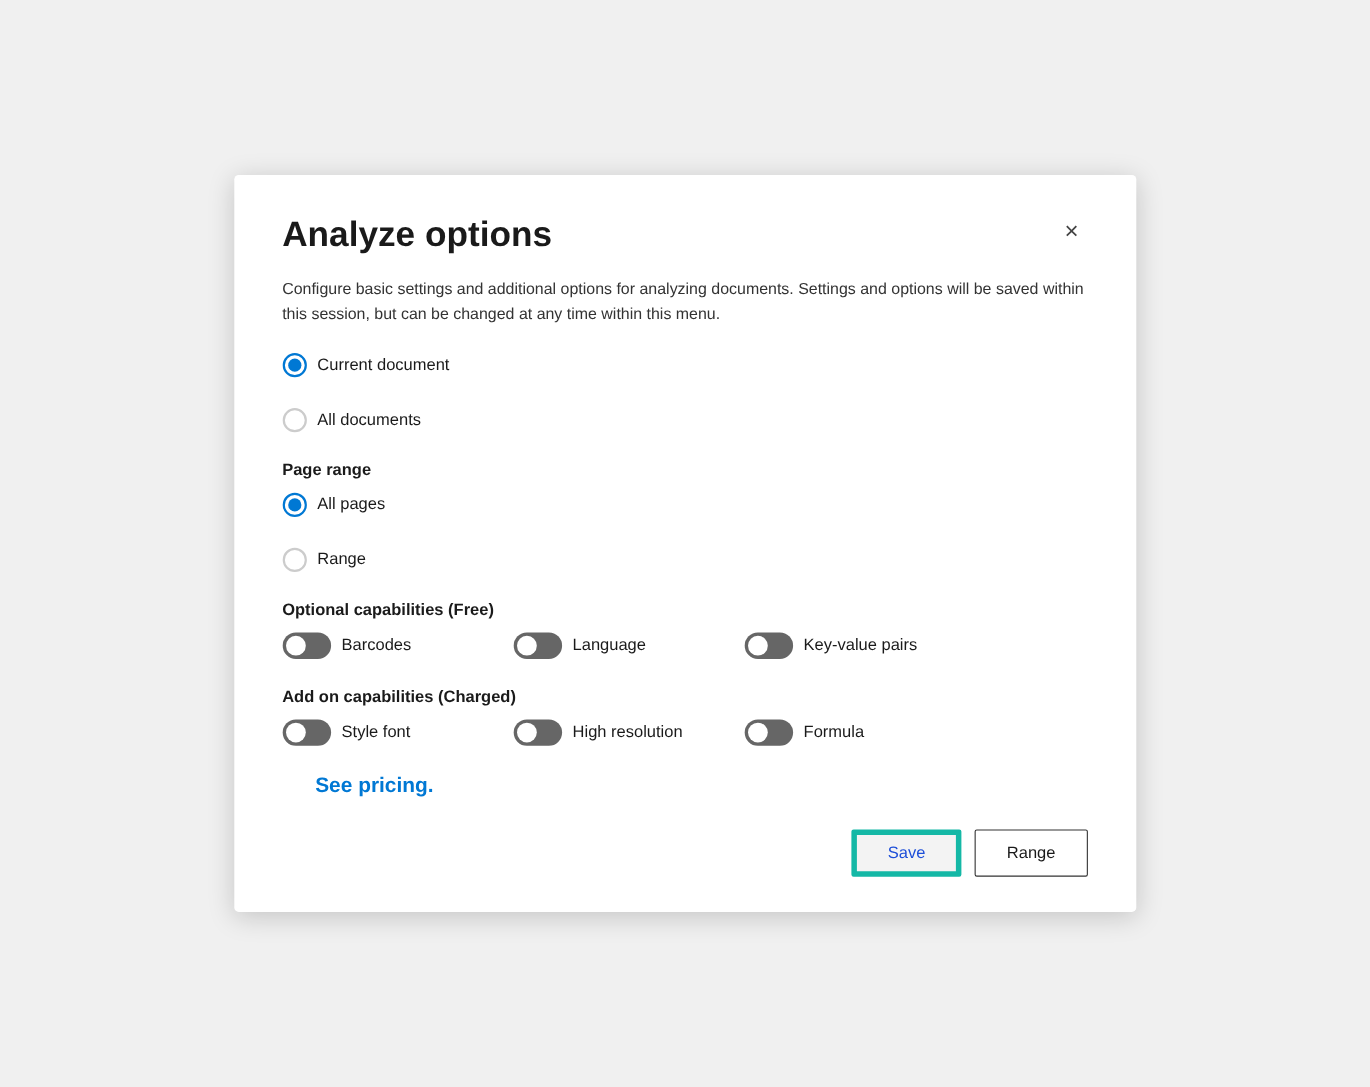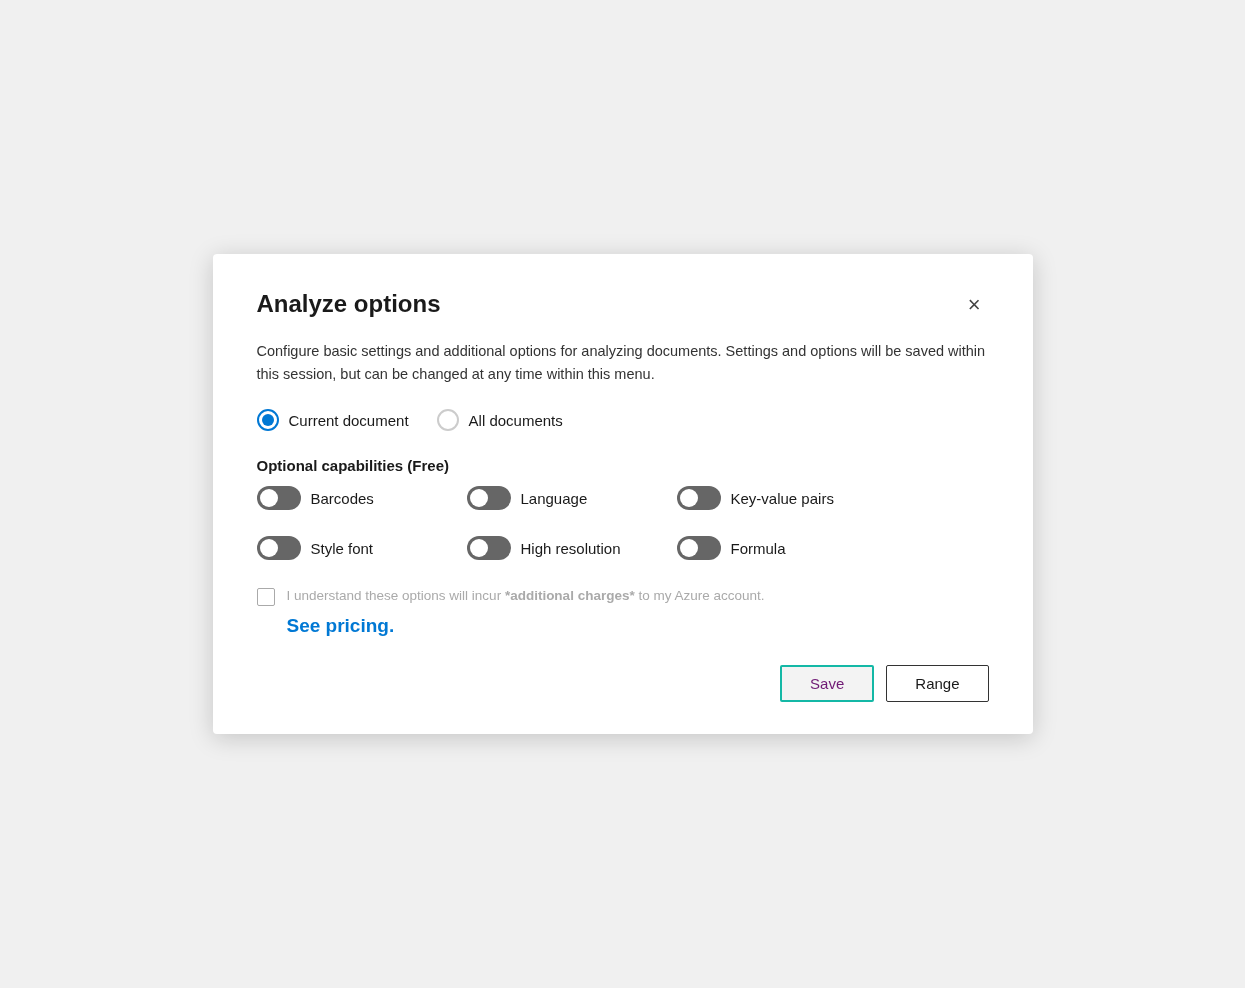--- a/index.html
+++ b/index.html
@@ -19,21 +19,21 @@
       padding: 36px 44px 32px 44px;
       position: relative;
     }
     .dialog-header {
       display: flex;
       justify-content: space-between;
       align-items: flex-start;
       margin-bottom: 20px;
     }
     .dialog-title {
-      font-size: 24px;
+      font-size: 32px;
       font-weight: 700;
       color: #1a1a1a;
     }
     .close-btn {
       background: none;
       border: none;
       cursor: pointer;
       font-size: 22px;
       color: #444;
       padding: 4px 8px;
@@ -49,20 +49,21 @@
       font-size: 15px;
       font-weight: 700;
       color: #1a1a1a;
       margin-bottom: 12px;
     }
     .radio-group {
       display: flex;
       align-items: flex-start;
       gap: 28px;
       margin-bottom: 26px;
+      flex-direction: column;
     }
     .radio-item {
       display: flex;
       align-items: center;
       gap: 10px;
       cursor: pointer;
       font-size: 15px;
       color: #1a1a1a;
     }
     .radio-circle {
@@ -162,22 +163,22 @@
       font-weight: 600;
     }
     .dialog-footer {
       display: flex;
       justify-content: flex-end;
       gap: 12px;
       margin-top: 28px;
     }
     .btn-save {
       background: #f3f3f3;
-      border: 2px solid #14b8a6;
-      color: #701a75;
+      border: 5px solid #14b8a6;
+      color: #1d4ed8;
       font-size: 15px;
       padding: 8px 28px;
       border-radius: 2px;
       cursor: not-allowed;
       font-family: inherit;
     }
     .btn-cancel {
       background: #fff;
       border: 1.5px solid #333;
       color: #1a1a1a;
@@ -208,20 +209,33 @@
         <span>Current document</span>
       </label>
       <label class="radio-item">
         <div class="radio-circle"></div>
         <span>All documents</span>
       </label>
     </div>
   </div>
 
   
+  <div class="section-block">
+    <div class="section-label">Page range</div>
+    <div class="radio-group">
+      <label class="radio-item">
+        <div class="radio-circle checked"></div>
+        <span>All pages</span>
+      </label>
+      <label class="radio-item">
+        <div class="radio-circle"></div>
+        <span>Range</span>
+      </label>
+    </div>
+  </div>
 
   
   <div class="section-block">
     <div class="section-label">Optional capabilities (Free)</div>
     <div class="toggle-group">
       <div class="toggle-item">
         <button class="toggle-switch"></button>
         <span>Barcodes</span>
       </div>
       <div class="toggle-item">
@@ -230,43 +244,38 @@
       </div>
       <div class="toggle-item">
         <button class="toggle-switch"></button>
         <span>Key-value pairs</span>
       </div>
     </div>
   </div>
 
   
   <div class="section-block">
+    <div class="section-label">Add on capabilities (Charged)</div>
     <div class="toggle-group">
       <div class="toggle-item">
         <button class="toggle-switch"></button>
         <span>Style font</span>
       </div>
       <div class="toggle-item">
         <button class="toggle-switch"></button>
         <span>High resolution</span>
       </div>
       <div class="toggle-item">
         <button class="toggle-switch"></button>
         <span>Formula</span>
       </div>
     </div>
   </div>
 
   
-  <div class="acknowledge-row">
-    <input type="checkbox" class="acknowledge-checkbox" style="">
-    <span class="acknowledge-text">
-      <span>I understand these options will incur </span><strong>*additional charges*</strong><span> to my Azure account.</span>
-    </span>
-  </div>
   <a class="see-pricing" href="#">See pricing.</a>
 
   
   <div class="dialog-footer">
     <button class="btn-save" disabled="">Save</button>
     <button class="btn-cancel">Range</button>
   </div>
 </div>
 
 </body></html>

